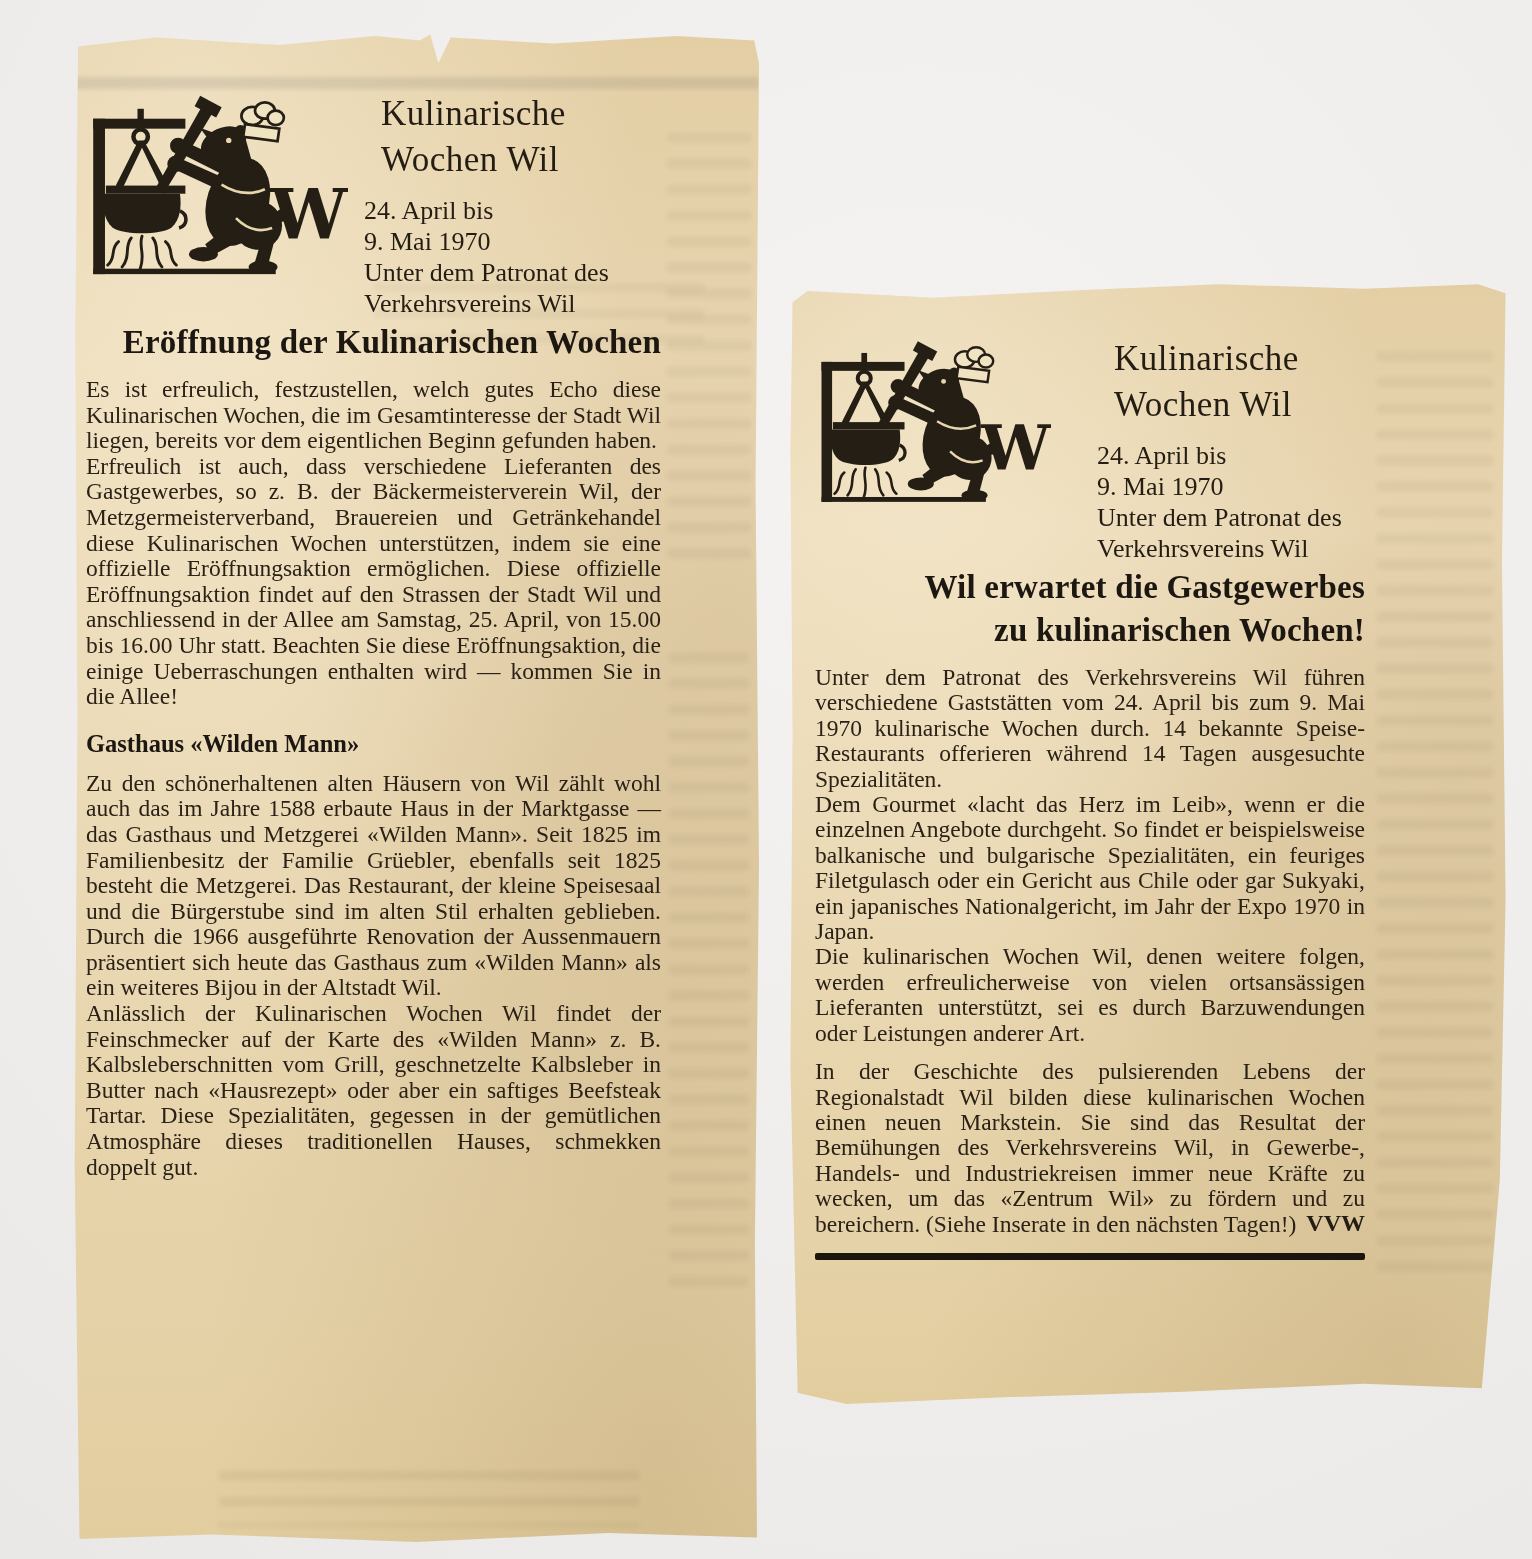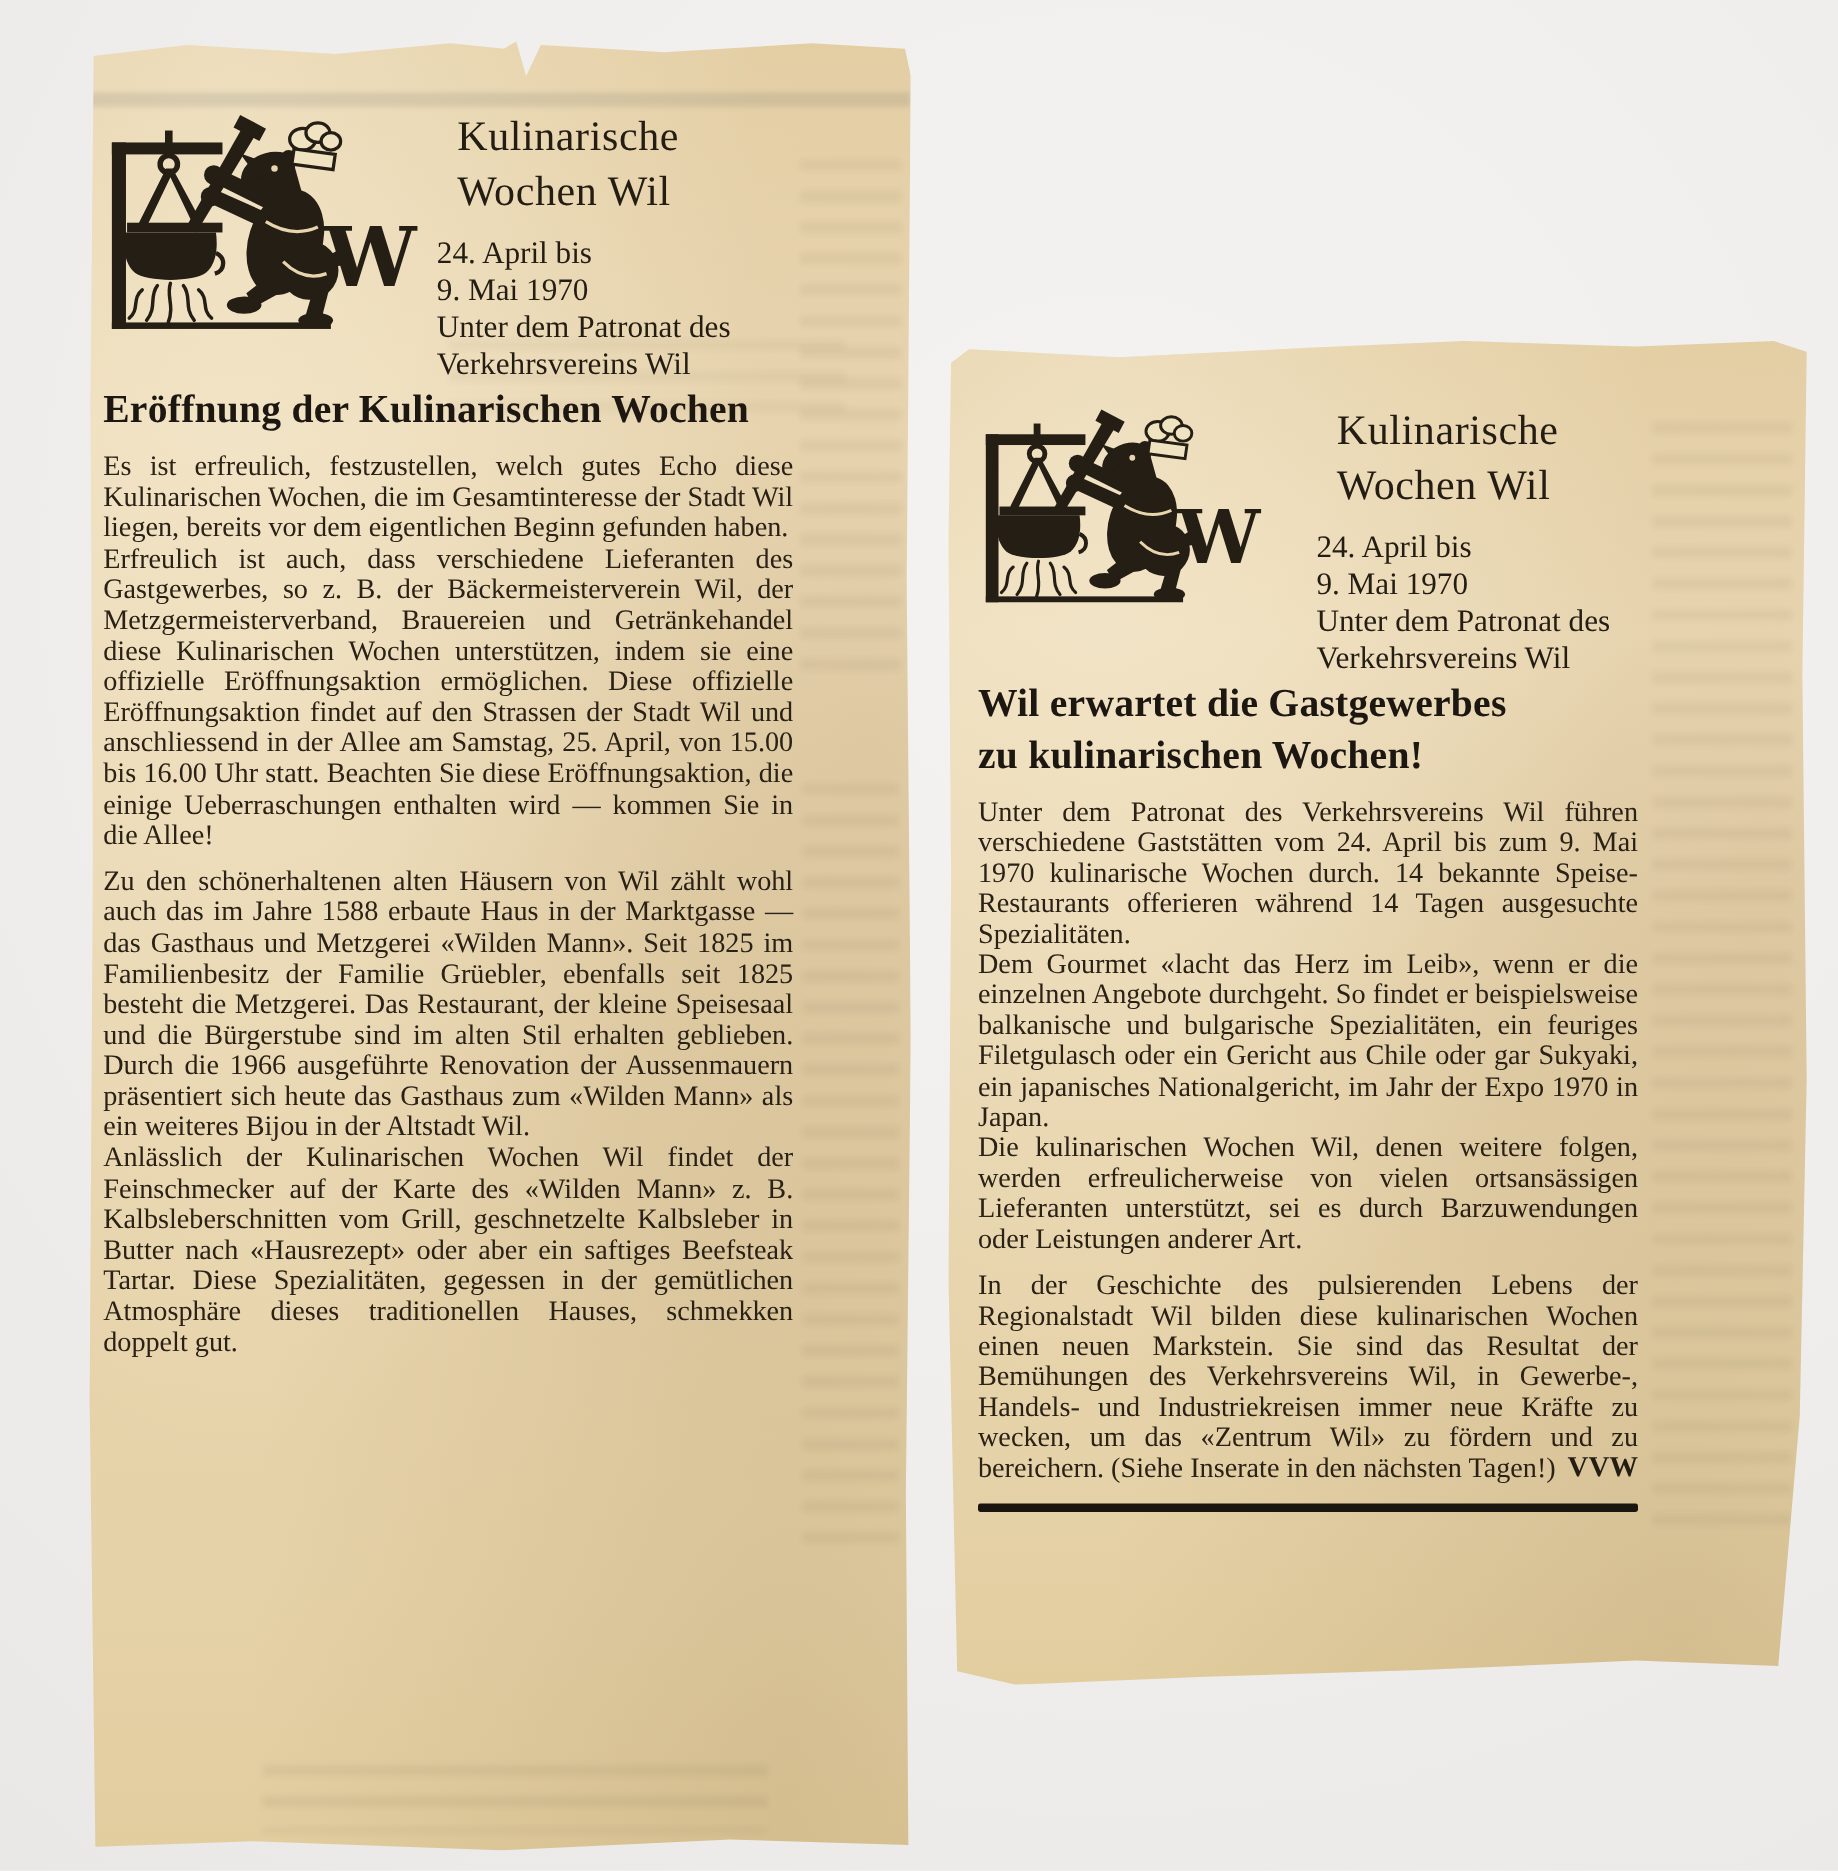--- a/index.html
+++ b/index.html
@@ -51,21 +51,21 @@
   .logo { flex: 0 0 auto; display: block; }
   .logo-left  { width: 262px; height: 196px; margin-top: 2px; }
   .logo-right { width: 236px; height: 186px; margin-top: 2px; }
   .masthead-text-left  { margin-left: 16px; padding-top: 0px; }
   .masthead-text-right { margin-left: 46px; padding-top: 4px; }
   .mast-big   { font-size: 35px; line-height: 46px; letter-spacing: .5px; color: #241d13; margin-left: 17px; }
   .mast-small { font-size: 26px; line-height: 31px; color: #241d13; }
   .mast-gap { height: 12px; }
 
   .headline { font-weight: bold; color: #1d1711; margin-top: 2px; }
-  .headline .headline-line { font-size: 33px; line-height: 43px; letter-spacing: .2px; }
+  .headline .headline-line { font-size: 33px; line-height: 43px; letter-spacing: .2px; text-align: right; }
 
   .bodycopy { margin-top: 13px; }
   .bodycopy p.body-par {
     margin: 0; font-size: 23.5px; line-height: 25.6px;
     text-align: justify; color: #2b2217;
   }
   .clip-right .bodycopy p.body-par { line-height: 25.4px; }
 
   .subheadline {
     font-weight: bold; font-size: 24.5px; color: #1d1711;
@@ -156,20 +156,21 @@
 
     <div class="headline">
         <div class="headline-line">Eröffnung der Kulinarischen Wochen</div>
       </div>
 
     <div class="bodycopy">
         <p class="body-par">Es ist erfreulich, festzustellen, welch gutes Echo diese Kulinarischen Wochen, die im Gesamtinteresse der Stadt Wil liegen, bereits vor dem eigentlichen Beginn gefunden haben.</p>
         <p class="body-par">Erfreulich ist auch, dass verschiedene Lieferanten des Gastgewerbes, so z. B. der Bäckermeisterverein Wil, der Metzgermeisterverband, Brauereien und Getränkehandel diese Kulinarischen Wochen unterstützen, indem sie eine offizielle Eröffnungsaktion ermöglichen. Diese offizielle Eröffnungsaktion findet auf den Strassen der Stadt Wil und anschliessend in der Allee am Samstag, 25. April, von 15.00 bis 16.00 Uhr statt. Beachten Sie diese Eröffnungsaktion, die einige Ueberraschungen enthalten wird — kommen Sie in die Allee!</p>
       </div>
 
+    <div class="subheadline">Gasthaus «Wilden Mann»</div>
 
     <div class="bodycopy">
         <p class="body-par">Zu den schönerhaltenen alten Häusern von Wil zählt wohl auch das im Jahre 1588 erbaute Haus in der Marktgasse — das Gasthaus und Metzgerei «Wilden Mann». Seit 1825 im Familienbesitz der Familie Grüebler, ebenfalls seit 1825 besteht die Metzgerei. Das Restaurant, der kleine Speisesaal und die Bürgerstube sind im alten Stil erhalten geblieben. Durch die 1966 ausgeführte Renovation der Aussenmauern präsentiert sich heute das Gasthaus zum «Wilden Mann» als ein weiteres Bijou in der Altstadt Wil.</p>
         <p class="body-par">Anlässlich der Kulinarischen Wochen Wil findet der Feinschmecker auf der Karte des «Wilden Mann» z. B. Kalbsleberschnitten vom Grill, geschnetzelte Kalbsleber in Butter nach «Hausrezept» oder aber ein saftiges Beefsteak Tartar. Diese Spezialitäten, gegessen in der gemütlichen Atmosphäre dieses traditionellen Hauses, schmekken doppelt gut.</p>
       </div>
   </div>
 </div>
 
 <div class="clip clip-right">
   <div class="ghost ghost-d"></div>

